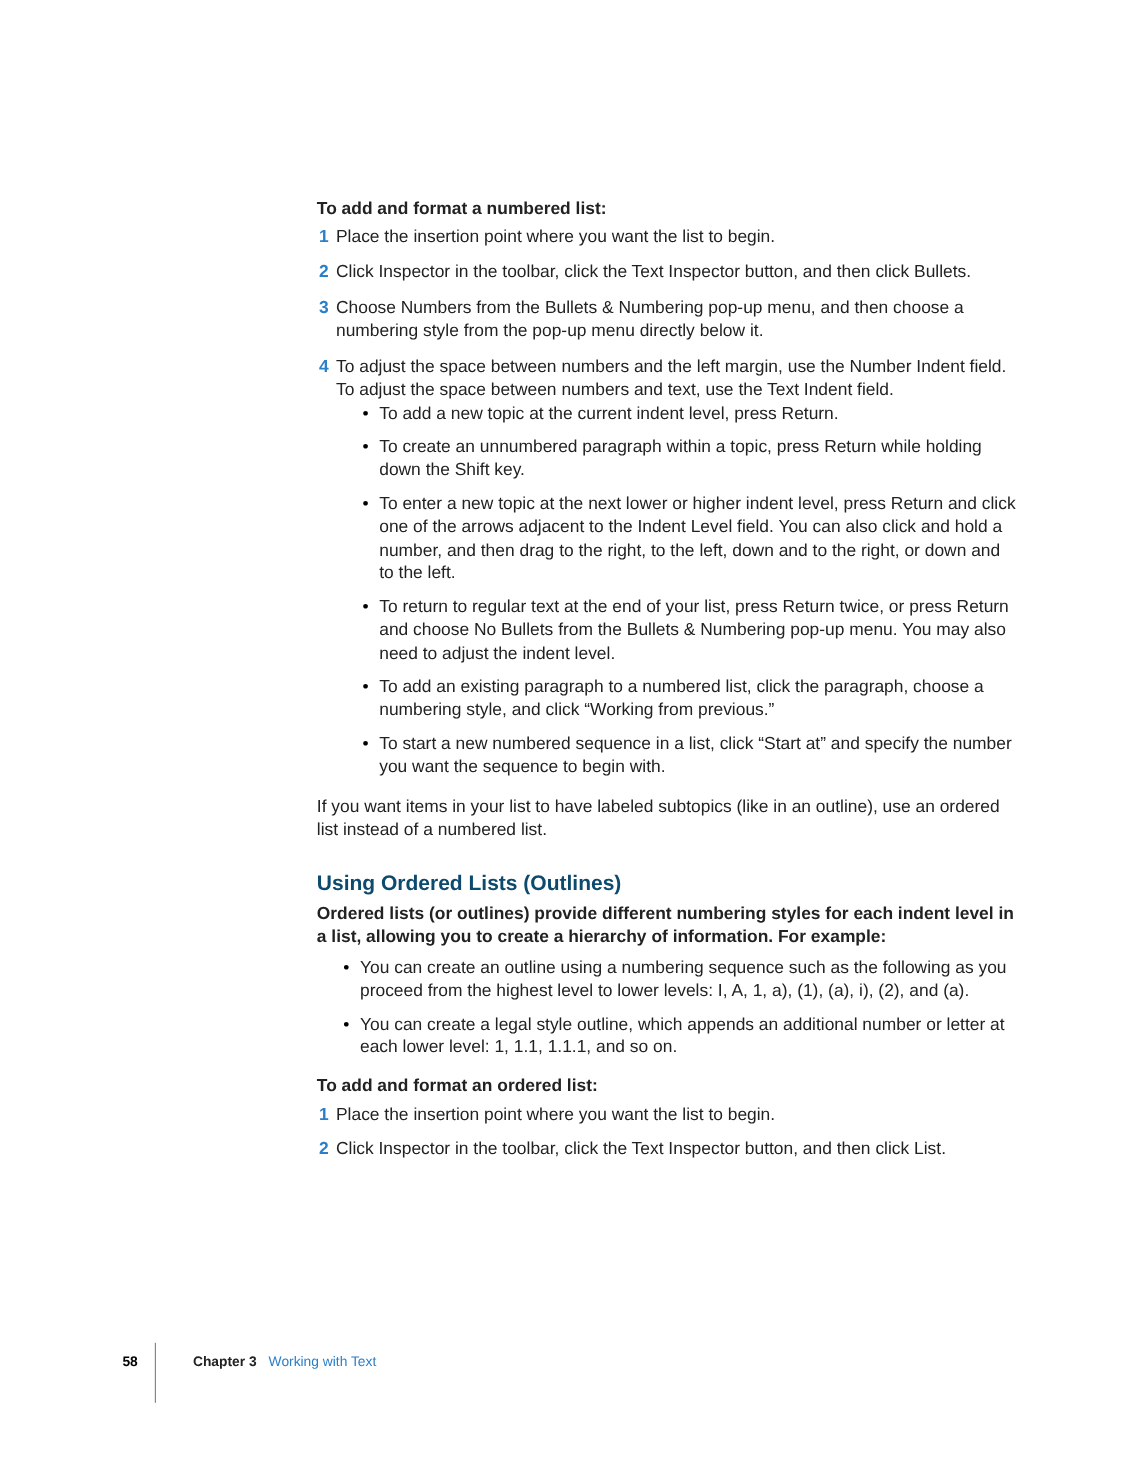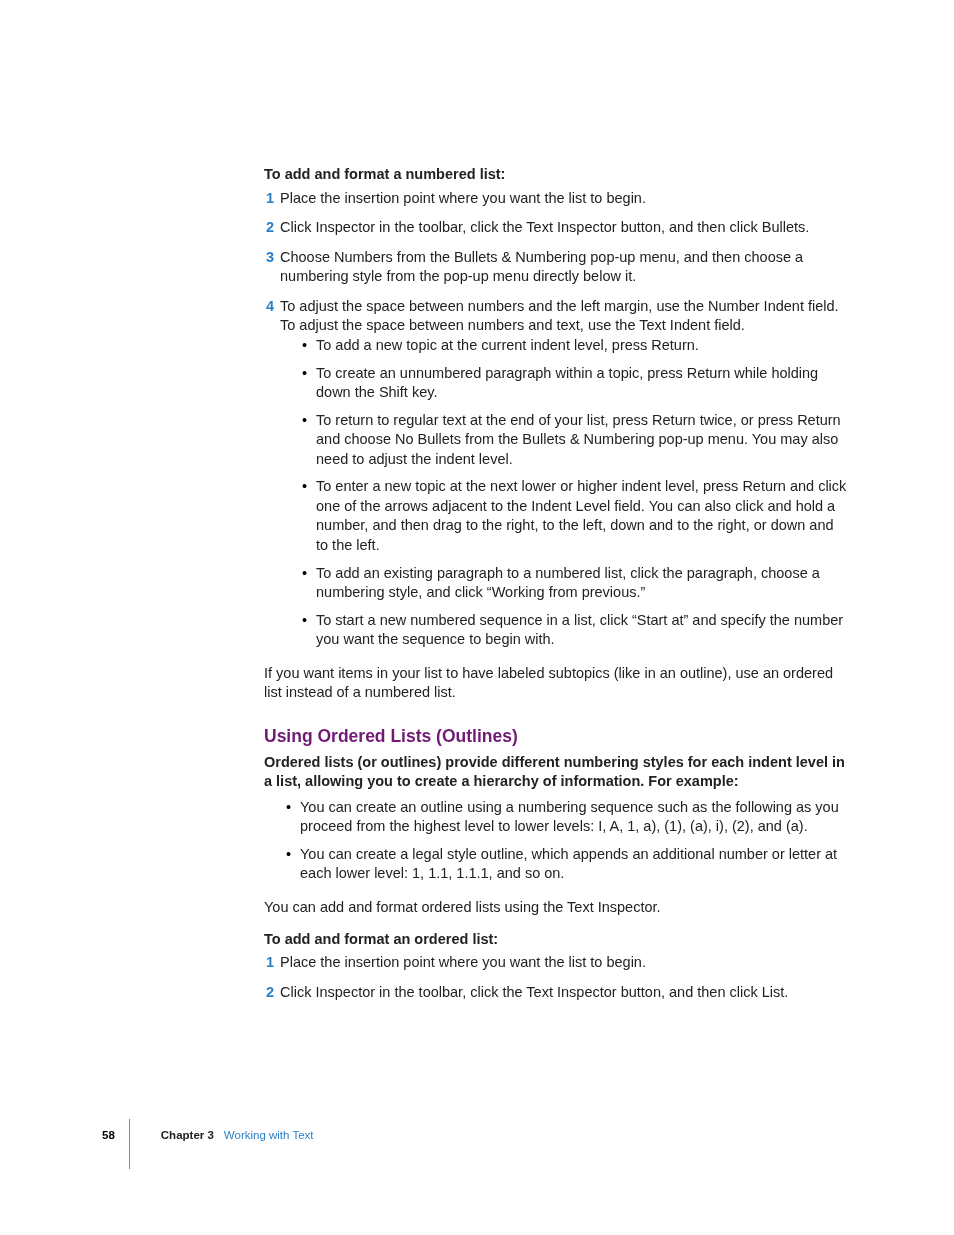--- a/index.html
+++ b/index.html
@@ -49,21 +49,21 @@
   }
   .bullet-list > li::before {
     content: "•";
     position: absolute;
     left: 2px;
     top: 0;
     color: #000;
   }
   .body-para { margin-bottom: 10px; }
   .section-heading {
-    color: #701a75;
+    color: #0c4a6e;
     font-size: 17.5px;
     font-weight: 600;
     margin-top: 22px;
     margin-bottom: 4px;
   }
   .top-bullets > li { padding-left: 16px; }
   .footer {
     position: absolute;
     left: 102px;
     top: 1129px;
@@ -106,39 +106,38 @@
       <span>Choose Numbers from the Bullets &amp; Numbering pop-up menu, and then choose a numbering style from the pop-up menu directly below it.</span>
     </li>
     <li>
       <span class="num-marker">4</span>
       <span>To adjust the space between numbers and the left margin, use the Number Indent field. To adjust the space between numbers and text, use the Text Indent field.</span>
 
 
       <ul class="bullet-list">
         <li>To add a new topic at the current indent level, press Return.</li>
         <li>To create an unnumbered paragraph within a topic, press Return while holding down the Shift key.</li>
+        <li>To enter a new topic at the next lower or higher indent level, press Return and click one of the arrows adjacent to the Indent Level field. You can also click and hold a number, and then drag to the right, to the left, down and to the right, or down and to the left.</li>
         <li>To return to regular text at the end of your list, press Return twice, or press Return and choose No Bullets from the Bullets &amp; Numbering pop-up menu. You may also need to adjust the indent level.</li>
-        <li>To enter a new topic at the next lower or higher indent level, press Return and click one of the arrows adjacent to the Indent Level field. You can also click and hold a number, and then drag to the right, to the left, down and to the right, or down and to the left.</li>
         <li>To add an existing paragraph to a numbered list, click the paragraph, choose a numbering style, and click “Working from previous.”</li>
         <li>To start a new numbered sequence in a list, click “Start at” and specify the number you want the sequence to begin with.</li>
       </ul>
     </li>
   </ol>
 
   <div class="body-para" style="margin-top:14px;">If you want items in your list to have labeled subtopics (like in an outline), use an ordered list instead of a numbered list.</div>
 
   <div class="section-heading">Using Ordered Lists (Outlines)</div>
   <div class="body-para" style="margin-bottom:6px;font-weight:bold;">Ordered lists (or outlines) provide different numbering styles for each indent level in a list, allowing you to create a hierarchy of information. For example:</div>
 
   <ul class="bullet-list top-bullets">
     <li>You can create an outline using a numbering sequence such as the following as you proceed from the highest level to lower levels:  I, A, 1, a), (1), (a), i), (2), and (a).</li>
     <li>You can create a legal style outline, which appends an additional number or letter at each lower level:  1, 1.1, 1.1.1, and so on.</li>
   </ul>
 
-  <div class="body-para" style="margin-top:14px;">You can add and format ordered lists using the Text Inspector.</div>
 
   <div class="bold-intro" style="margin-top:12px;">To add and format an ordered list:</div>
 
   <ol class="num-list">
     <li>
       <span class="num-marker">1</span>
       <span>Place the insertion point where you want the list to begin.</span>
     </li>
     <li>
       <span class="num-marker">2</span>

